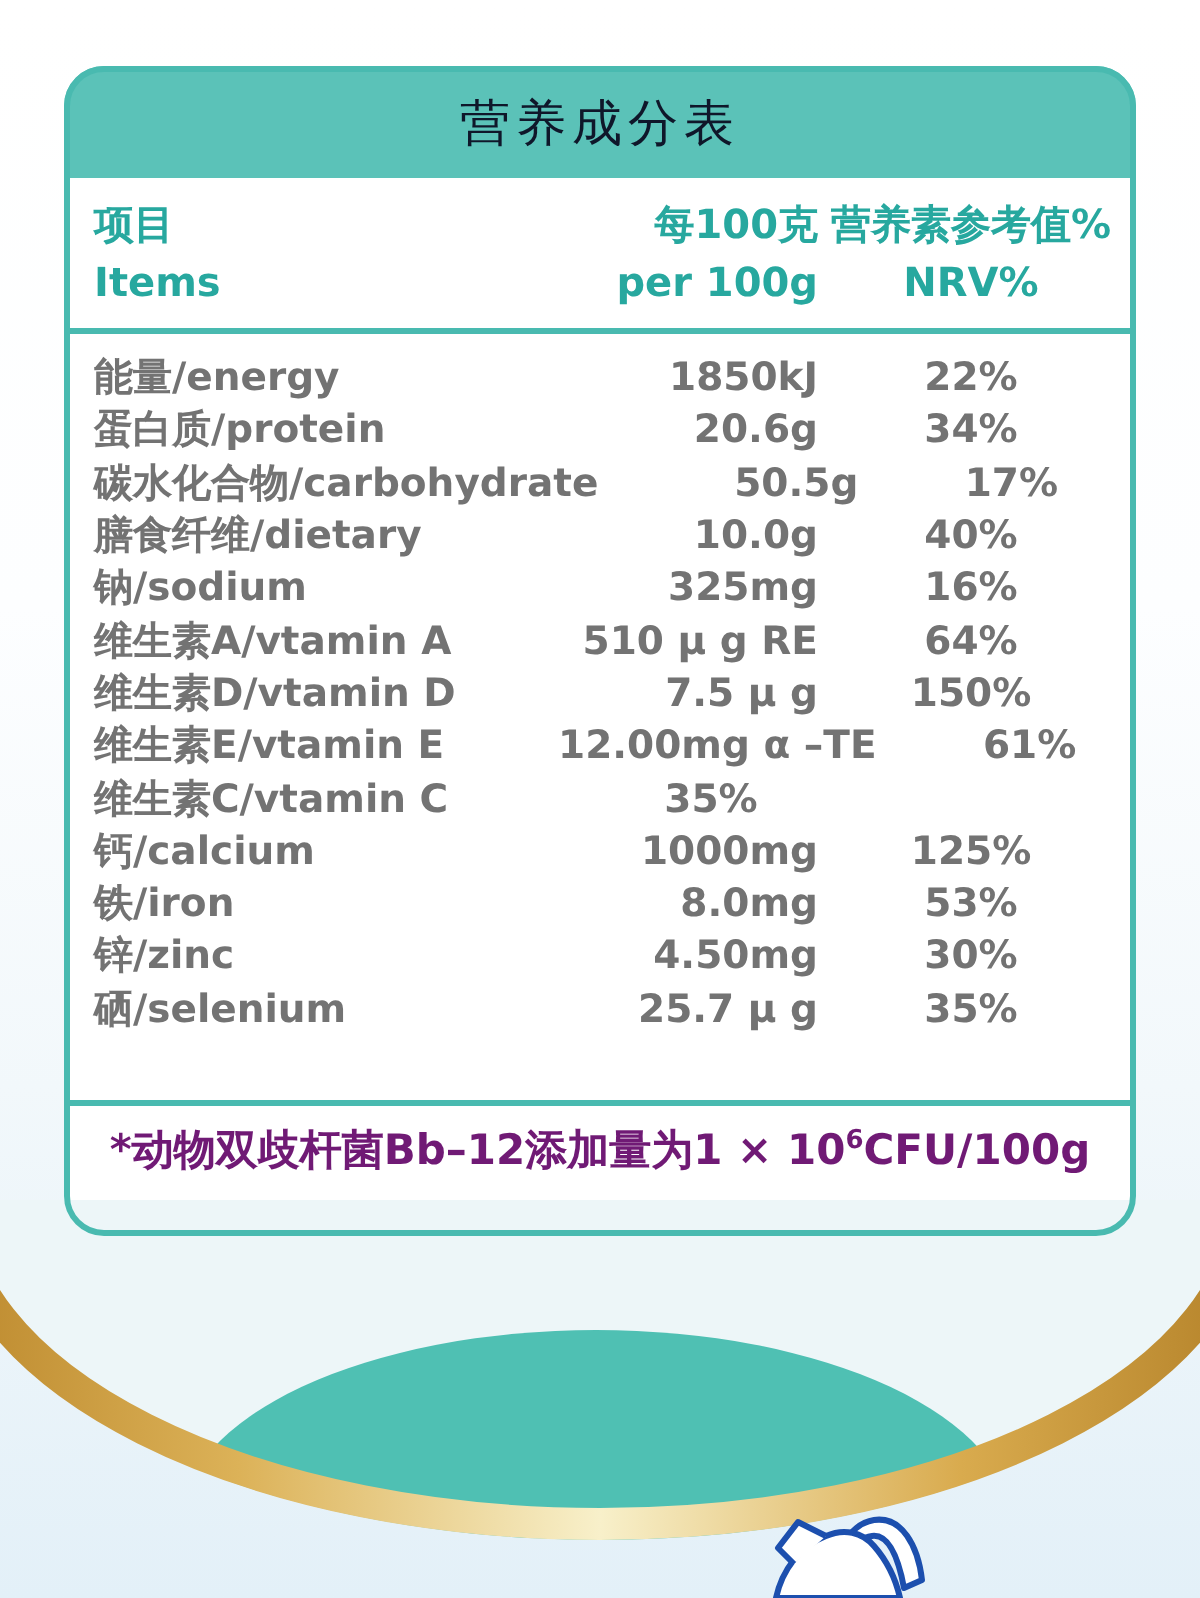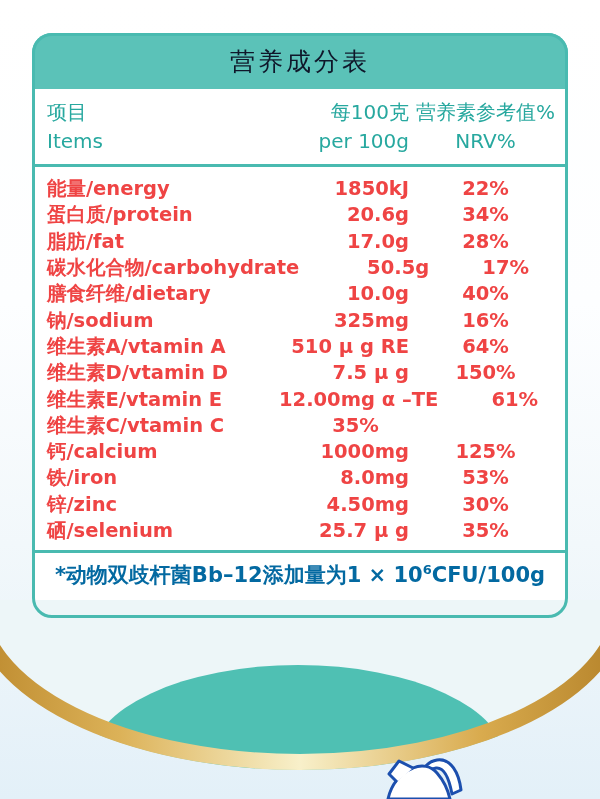--- a/index.html
+++ b/index.html
@@ -12,30 +12,30 @@
   .card-bg{position:absolute;inset:0;background:#ffffff;border-radius:20px;}
   .card-border{position:absolute;inset:0;border:3px solid #49bab0;border-radius:20px;pointer-events:none;z-index:5;}
   .band{position:absolute;top:0;left:0;right:0;height:56px;background:#5bc2b8;border-radius:20px 20px 0 0;
         display:flex;align-items:center;justify-content:center;}
   .band .title{color:#0f172a;font-size:25px;font-weight:normal;letter-spacing:3px;}
   .thead{position:absolute;top:56px;left:0;right:0;height:75px;display:flex;align-items:center;}
   .trow{display:flex;width:100%;align-items:center;}
   .c1{flex:0 0 247px;padding-left:15px;box-sizing:border-box;text-align:left;white-space:nowrap;}
   .c2{flex:0 0 130px;text-align:right;white-space:nowrap;}
   .c3{flex:0 0 153px;text-align:center;white-space:nowrap;}
-  .teal{color:#27a89f;font-weight:normal;font-size:20px;}
+  .teal{color:#27a89f;font-weight:bold;font-size:20px;}
   .thead .line{line-height:29px;}
   .divider{position:absolute;left:0;right:0;height:2.5px;background:#49bab0;}
   .div1{top:131px;}
   .div2{top:517px;}
   .rows{position:absolute;top:133.5px;left:0;right:0;padding-top:9px;}
   .row{height:26.3px;display:flex;align-items:center;}
-  .row span{color:#ef4444;font-weight:bold;font-size:19.5px;}
+  .row span{color:#737373;font-weight:bold;font-size:19.5px;}
   .footnote{position:absolute;top:519.5px;left:0;right:0;bottom:0;text-align:center;}
-  .fn-main{margin-top:8px;color:#0369a1;font-weight:bold;font-size:21px;white-space:nowrap;}
+  .fn-main{margin-top:8px;color:#701a75;font-weight:bold;font-size:21px;white-space:nowrap;}
   .fn-main sup{font-size:13px;font-weight:600;}
   .fn-sub{margin-top:9px;color:#3cb1a8;font-weight:normal;font-size:16.5px;}
   .bottom-deco{position:absolute;left:0;top:600px;width:600px;height:199px;}
 </style>
 </head>
 <body>
 
 <div class="card">
   <div class="card-bg"></div>
 
@@ -65,25 +65,20 @@
   <div class="rows">
     <div class="row">
         <span class="c1">能量/energy</span>
         <span class="c2">1850kJ</span>
         <span class="c3">22%</span>
       </div>
       <div class="row">
         <span class="c1">蛋白质/protein</span>
         <span class="c2">20.6g</span>
         <span class="c3">34%</span>
-      </div>
-      <div class="row">
-        <span class="c1">脂肪/fat</span>
-        <span class="c2">17.0g</span>
-        <span class="c3">28%</span>
       </div>
       <div class="row">
         <span class="c1">碳水化合物/carbohydrate</span>
         <span class="c2">50.5g</span>
         <span class="c3">17%</span>
       </div>
       <div class="row">
         <span class="c1">膳食纤维/dietary</span>
         <span class="c2">10.0g</span>
         <span class="c3">40%</span>

